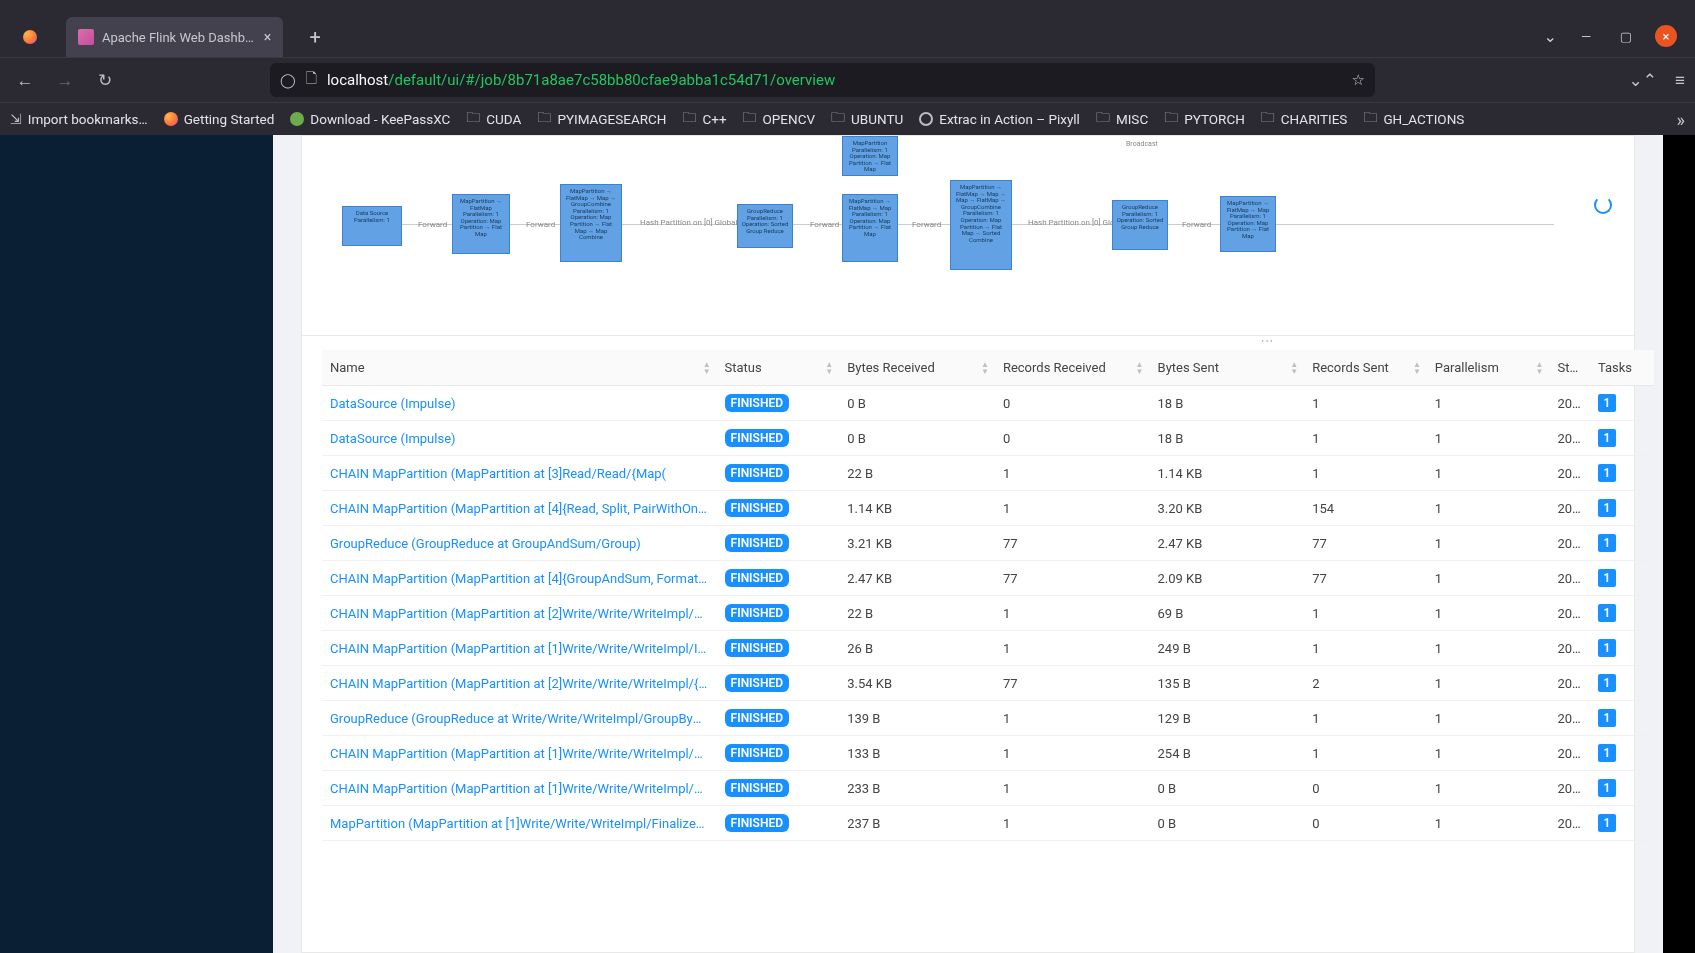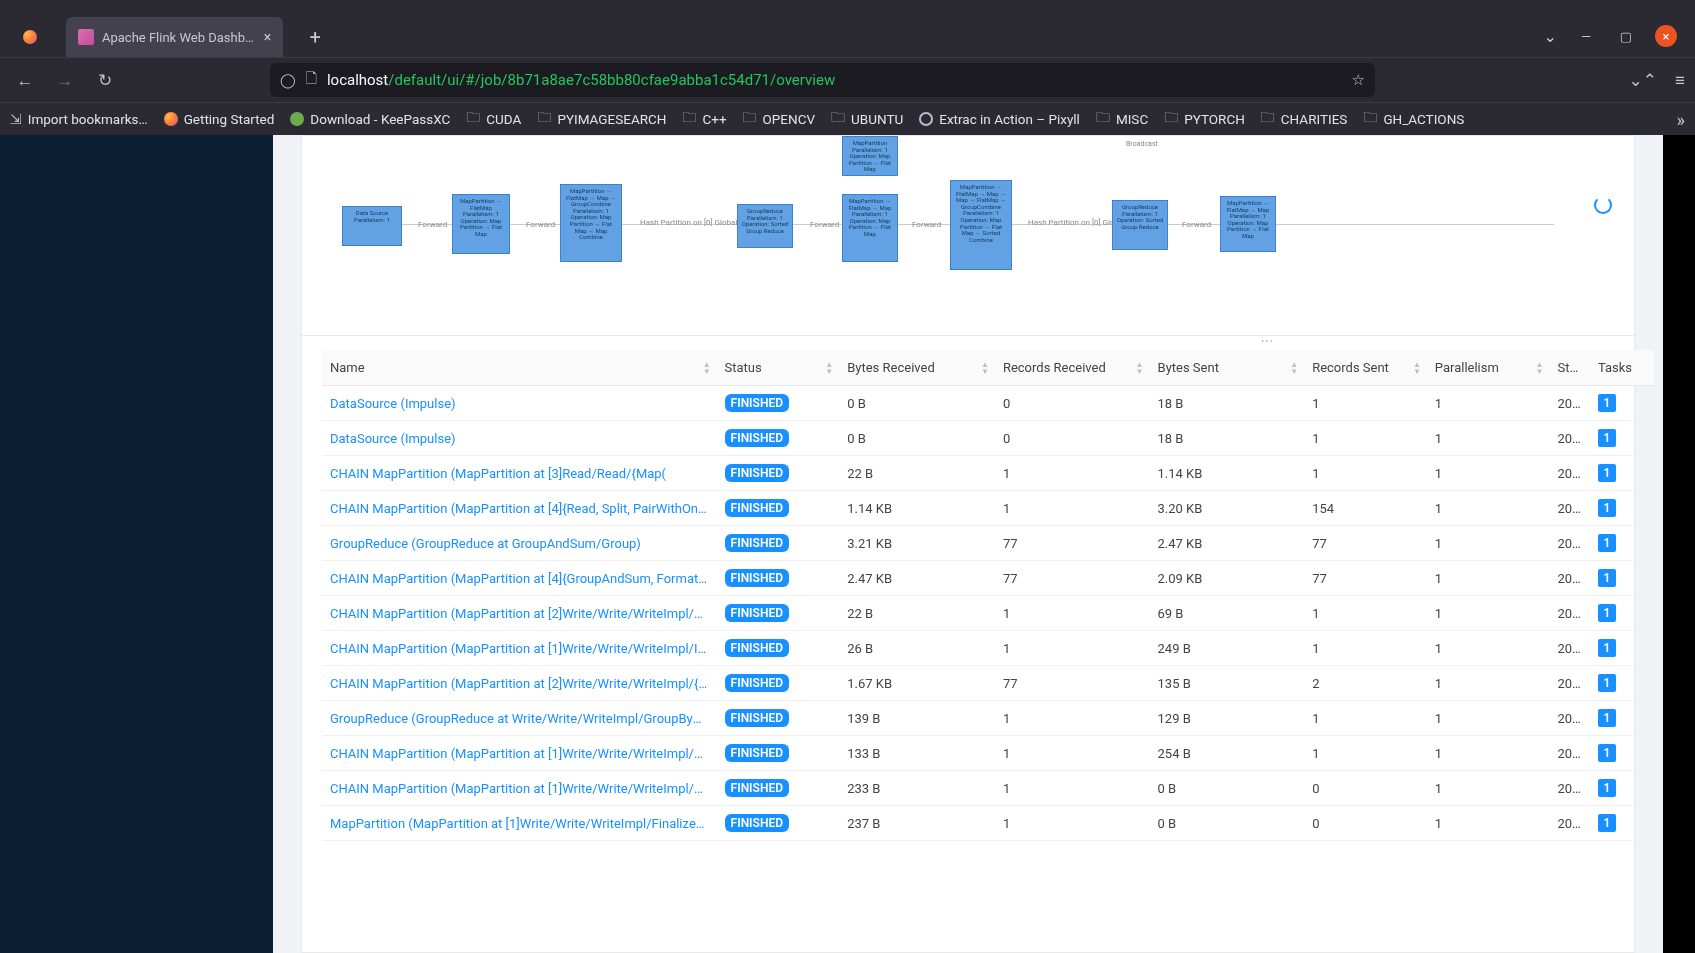--- a/index.html
+++ b/index.html
@@ -300,21 +300,21 @@
                 <td>1</td>
                 <td>249 B</td>
                 <td>1</td>
                 <td>1</td>
                 <td>2022-</td>
                 <td><span class="badge-task">1</span></td>
               </tr>
               <tr>
                 <td class="link">CHAIN MapPartition (MapPartition at [2]Write/Write/WriteImpl/{Write…</td>
                 <td><span class="badge-status">FINISHED</span></td>
-                <td>1.67 KB</td>
+                <td>3.54 KB</td>
                 <td>77</td>
                 <td>135 B</td>
                 <td>2</td>
                 <td>1</td>
                 <td>2022-</td>
                 <td><span class="badge-task">1</span></td>
               </tr>
               <tr>
                 <td class="link">GroupReduce (GroupReduce at Write/Write/WriteImpl/GroupByKey)</td>
                 <td><span class="badge-status">FINISHED</span></td>

